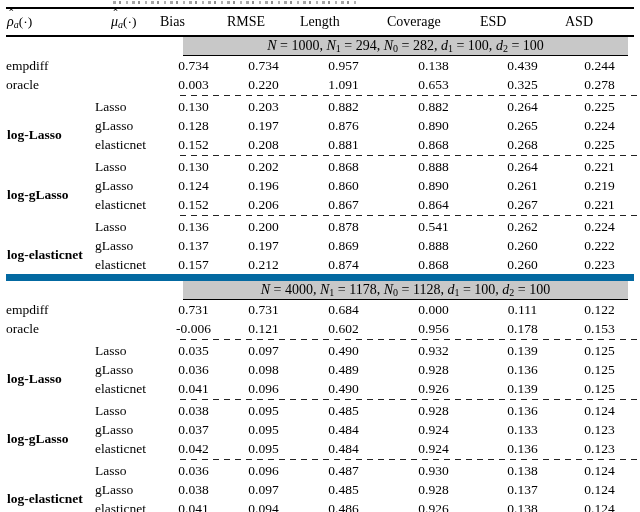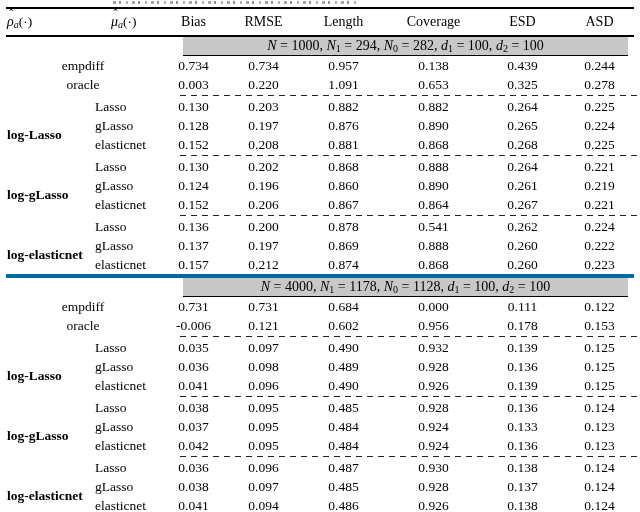--- a/index.html
+++ b/index.html
@@ -10,34 +10,34 @@
   .caption-frag{
     position:absolute;top:1px;left:113px;width:247px;height:3px;opacity:.65;
     background:repeating-linear-gradient(90deg,#777 0 3px,transparent 3px 6px,#555 6px 8px,transparent 8px 13px,#888 13px 15px,transparent 15px 19px);
   }
   table.results{
     border-collapse:collapse;table-layout:fixed;width:628px;
     margin:7px 0 0 6px;border-top:2px solid #000;
   }
   thead th{
     font-weight:normal;font-size:14px;height:26px;vertical-align:middle;
-    border-bottom:2px solid #000;padding:0;text-align:center;overflow:visible;
+    border-bottom:2px solid #000;padding:0;text-align:left;overflow:visible;
   }
   th.c1{text-align:left;padding-left:1px;}
   th.c2{text-align:left;padding-left:19px;}
   td{
     font-size:13.5px;height:19px;line-height:19px;padding:0;margin:0;
     text-align:center;vertical-align:middle;white-space:nowrap;overflow:visible;
   }
-  td.label2{text-align:center;}
+  td.label2{text-align:left;}
   td.method{text-align:left;padding-left:3px;margin-top:12px;}
   td.group{text-align:left;padding-left:1px;vertical-align:middle;font-weight:bold;}
   td.group .glabel{position:relative;top:9px;display:inline-block;}
   tr.bannerrow td{height:19px;}
-  tr.midrule td{border-top:4px solid #0369a1;}
+  tr.midrule td{border-top:7px solid #0369a1;}
   .banner{
     margin-left:23px;margin-right:6px;height:18px;line-height:18px;
     background:#c8c8c8;border-bottom:1px solid #000;text-align:center;font-size:14px;
   }
   tr.seprow td{height:3px;line-height:3px;}
   .dash{
     height:1px;margin-left:20px;margin-right:-4px;
     background:repeating-linear-gradient(90deg,#222 0 6px,transparent 6px 11px);
   }
   .i{font-style:italic;}

